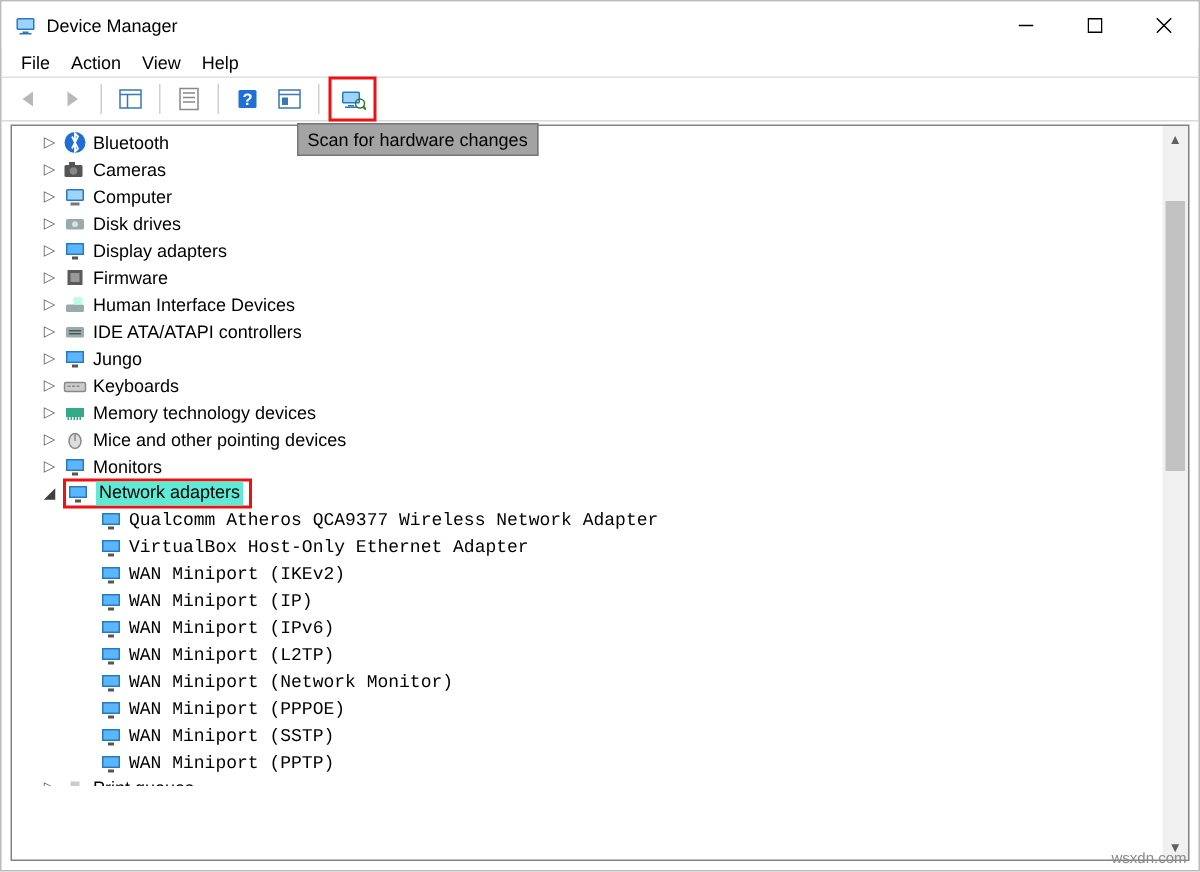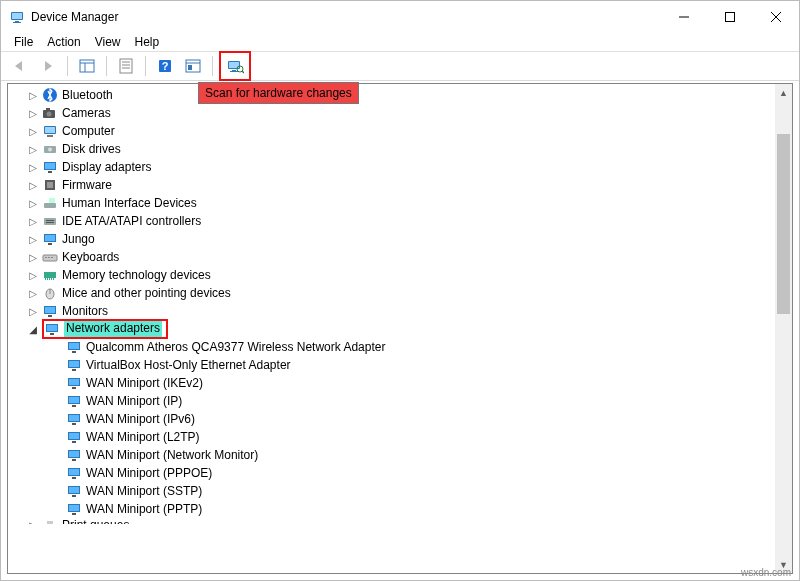--- a/index.html
+++ b/index.html
@@ -77,21 +77,21 @@
   }
   .red-highlight-box {
     border: 2px solid #e11;
     padding: 1px;
     display: inline-flex;
   }
   .tooltip {
     position: absolute;
     top: 30px;
     left: 197px;
-    background: #ef4444;
+    background: #a3a3a3;
     border: 1px solid #767676;
     padding: 3px 6px;
     font-size: 12px;
     white-space: nowrap;
     z-index: 10;
   }
   
   .tree-wrap {
     position: absolute;
     top: 82px; left: 6px; right: 6px; bottom: 6px;
@@ -125,21 +125,21 @@
   }
   
   .row {
     display: flex;
     align-items: center;
     height: 18px;
     padding-left: 4px;
     white-space: nowrap;
   }
   .indent-1 { padding-left: 18px; }
-  .indent-2 { padding-left: 58px; }
+  .indent-2 { padding-left: 58px; font-family: Liberation Mono, monospace; }
   .expander {
     width: 14px; height: 14px;
     display: flex; align-items: center; justify-content: center;
     font-size: 10px;
     color: #646464;
     font-family: "Segoe UI Symbol", sans-serif;
     margin-right: 2px;
   }
   .expander.open { color: #404040; }
   .node-icon {

